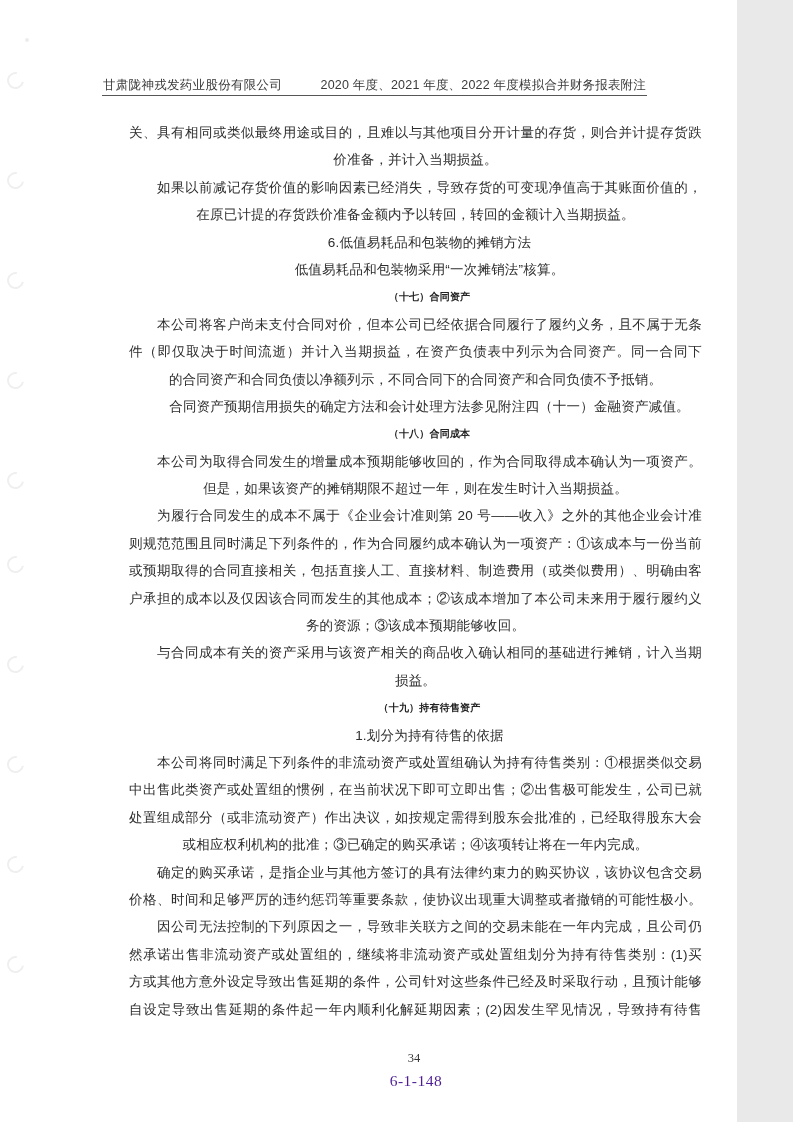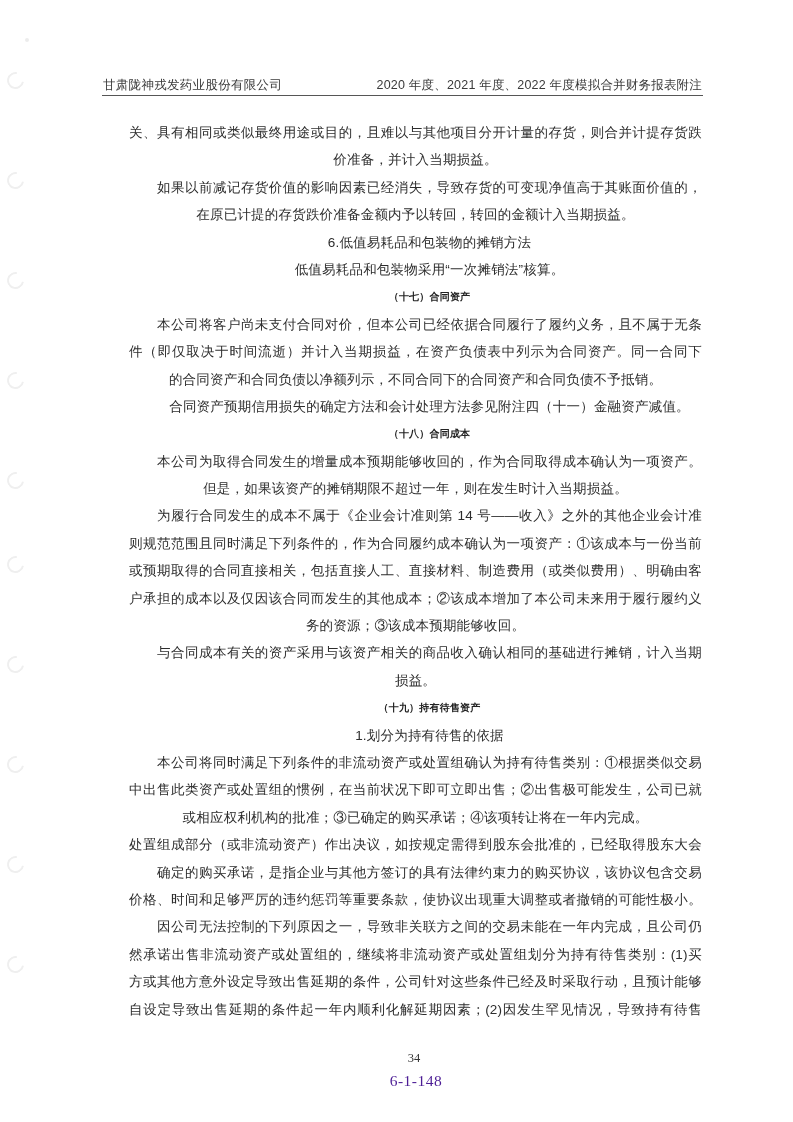--- a/index.html
+++ b/index.html
@@ -2,21 +2,21 @@
 <html><head>
 <meta charset="utf-8">
 <style>
   html, body {
     margin: 0;
     padding: 0;
     background: #e9e9e9;
   }
   .sheet {
     position: relative;
-    width: 793px;
+    width: 737px;
     height: 1122px;
     background: #ffffff;
     overflow: hidden;
     font-family: "Liberation Sans", sans-serif;
   }
 
   
   .header-company {
     position: absolute;
     left: 103px;
@@ -144,33 +144,33 @@
       <div class="line indent">6.低值易耗品和包装物的摊销方法</div>
       <div class="line indent">低值易耗品和包装物采用“一次摊销法”核算。</div>
       <div class="line heading indent">（十七）合同资产</div>
       <div class="line indent fill">本公司将客户尚未支付合同对价，但本公司已经依据合同履行了履约义务，且不属于无条</div>
       <div class="line fill">件（即仅取决于时间流逝）并计入当期损益，在资产负债表中列示为合同资产。同一合同下</div>
       <div class="line">的合同资产和合同负债以净额列示，不同合同下的合同资产和合同负债不予抵销。</div>
       <div class="line indent">合同资产预期信用损失的确定方法和会计处理方法参见附注四（十一）金融资产减值。</div>
       <div class="line heading indent">（十八）合同成本</div>
       <div class="line indent fill">本公司为取得合同发生的增量成本预期能够收回的，作为合同取得成本确认为一项资产。</div>
       <div class="line">但是，如果该资产的摊销期限不超过一年，则在发生时计入当期损益。</div>
-      <div class="line indent fill">为履行合同发生的成本不属于《企业会计准则第 14 号——收入》之外的其他企业会计准</div>
+      <div class="line indent fill">为履行合同发生的成本不属于《企业会计准则第 20 号——收入》之外的其他企业会计准</div>
       <div class="line fill">则规范范围且同时满足下列条件的，作为合同履约成本确认为一项资产：①该成本与一份当前</div>
       <div class="line fill">或预期取得的合同直接相关，包括直接人工、直接材料、制造费用（或类似费用）、明确由客</div>
       <div class="line fill">户承担的成本以及仅因该合同而发生的其他成本；②该成本增加了本公司未来用于履行履约义</div>
       <div class="line">务的资源；③该成本预期能够收回。</div>
       <div class="line indent fill">与合同成本有关的资产采用与该资产相关的商品收入确认相同的基础进行摊销，计入当期</div>
       <div class="line">损益。</div>
       <div class="line heading indent">（十九）持有待售资产</div>
       <div class="line indent">1.划分为持有待售的依据</div>
       <div class="line indent fill">本公司将同时满足下列条件的非流动资产或处置组确认为持有待售类别：①根据类似交易</div>
       <div class="line fill">中出售此类资产或处置组的惯例，在当前状况下即可立即出售；②出售极可能发生，公司已就</div>
+      <div class="line fill">处置组成部分（或非流动资产）作出决议，如按规定需得到股东会批准的，已经取得股东大会</div>
       <div class="line">或相应权利机构的批准；③已确定的购买承诺；④该项转让将在一年内完成。</div>
-      <div class="line fill">处置组成部分（或非流动资产）作出决议，如按规定需得到股东会批准的，已经取得股东大会</div>
       <div class="line indent fill">确定的购买承诺，是指企业与其他方签订的具有法律约束力的购买协议，该协议包含交易</div>
       <div class="line fill">价格、时间和足够严厉的违约惩罚等重要条款，使协议出现重大调整或者撤销的可能性极小。</div>
       <div class="line indent fill">因公司无法控制的下列原因之一，导致非关联方之间的交易未能在一年内完成，且公司仍</div>
       <div class="line fill">然承诺出售非流动资产或处置组的，继续将非流动资产或处置组划分为持有待售类别：(1)买</div>
       <div class="line fill">方或其他方意外设定导致出售延期的条件，公司针对这些条件已经及时采取行动，且预计能够</div>
       <div class="line fill">自设定导致出售延期的条件起一年内顺利化解延期因素；(2)因发生罕见情况，导致持有待售</div>
     </div>
 
   <div class="footer-page">34</div>
   <div class="footer-doc">6-1-148</div>

